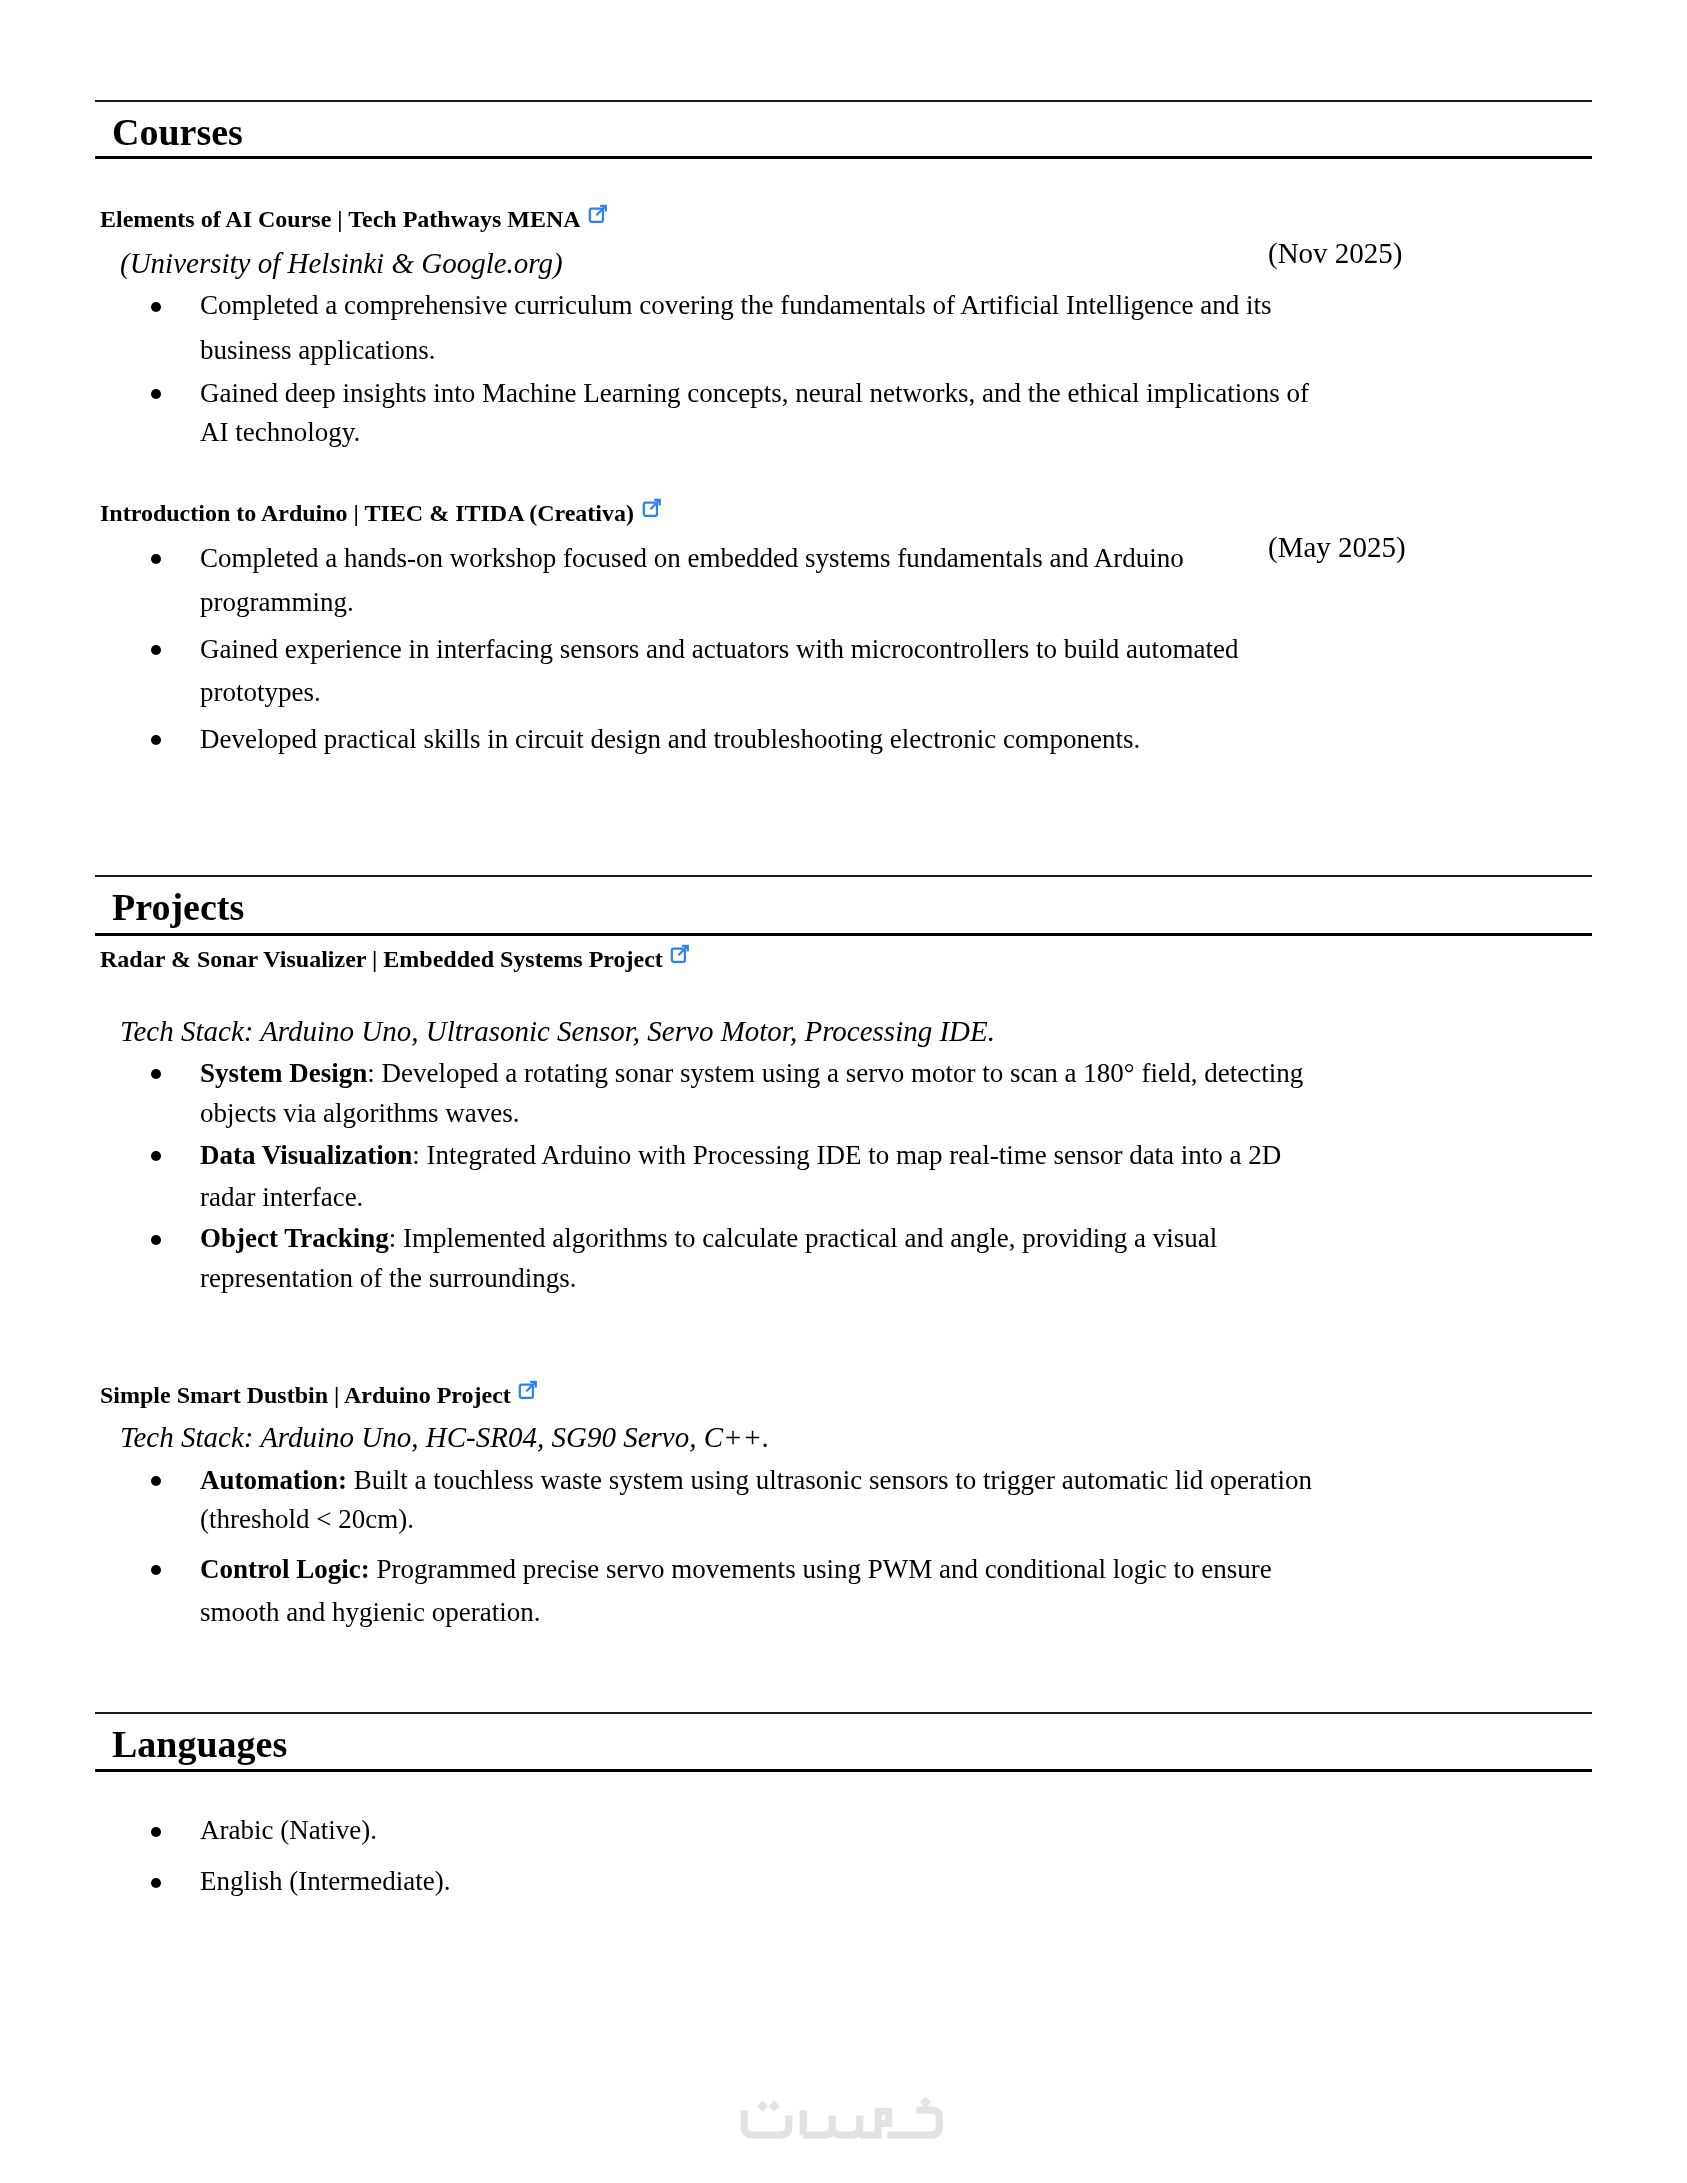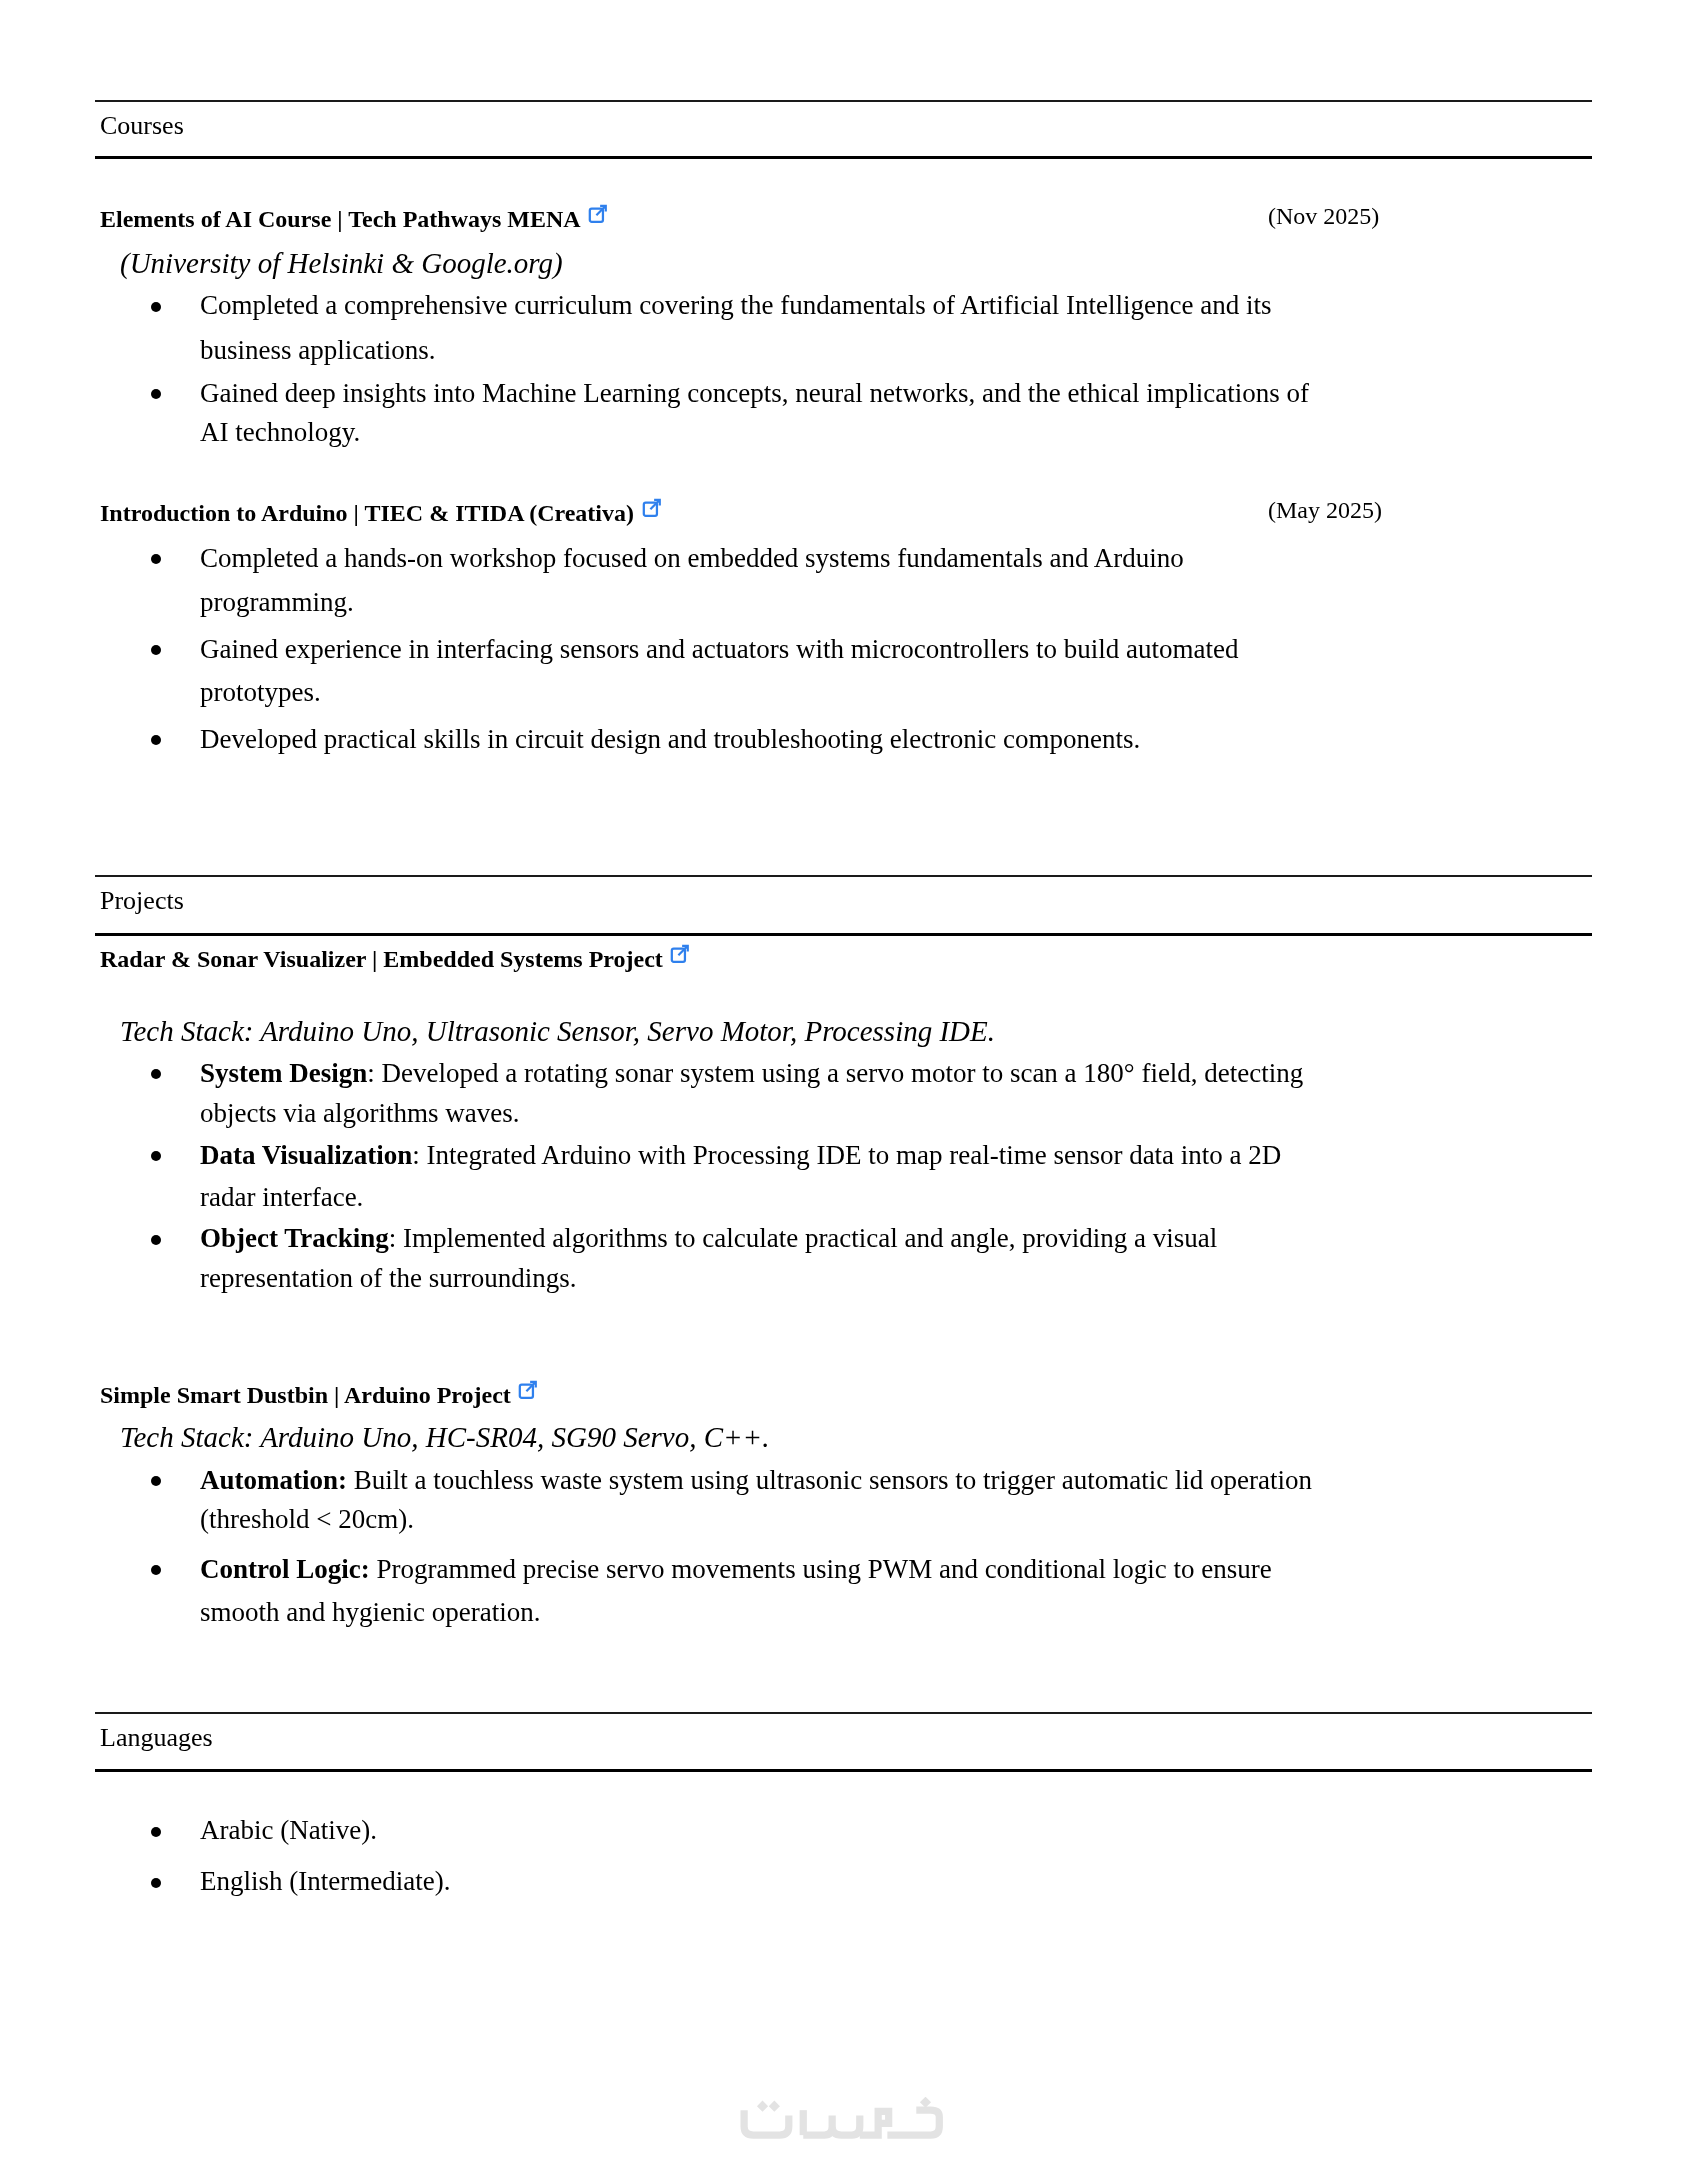--- a/index.html
+++ b/index.html
@@ -2,24 +2,24 @@
 <html style="font-size:10.6px"><head>
 <meta charset="utf-8">
 <style>
   html, body { margin: 0; padding: 0; background: #ffffff; }
   body { width: 1687px; height: 2183px; position: relative; overflow: hidden;
          font-family: "Liberation Serif", "DejaVu Serif", serif; color: #000; }
   .abs { position: absolute; white-space: nowrap; line-height: 1; }
   .rule { position: absolute; left: 95px; width: 1497px; background: #1a1a1a; }
   .rule.top { height: 2px; }
   .rule.bot { height: 2.6px; background: #000; }
-  .heading { font-size: 26px; font-weight: normal; left: 100px; }
+  .heading { font-size: 38px; font-weight: bold; left: 112px; }
   .title { font-size: 24px; font-weight: bold; left: 100px; }
   .sub { font-size: 29px; font-style: italic; left: 100px; margin-left: 20px; }
-  .date { font-size: 24px; left: 1268px; }
+  .date { font-size: 29px; left: 1268px; margin-top: 35px; }
   .bullet-dot { position: absolute; width: 10px; height: 10px; border-radius: 50%; background: #000; left: 151px; }
   .line { left: 200px; font-size: 27px; }
   b { font-weight: bold; }
   .ext-icon { display: inline-block; vertical-align: baseline; margin-left: 6.6px; width: 22.5px; height: 22.5px; position: relative; top: -1.3px; }
   .watermark { position: absolute; left: 738px; top: 2097px; width: 212px; height: 46px; }
 </style>
 </head>
 <body>
 
 <div class="rule top" style="top:100px"></div>

